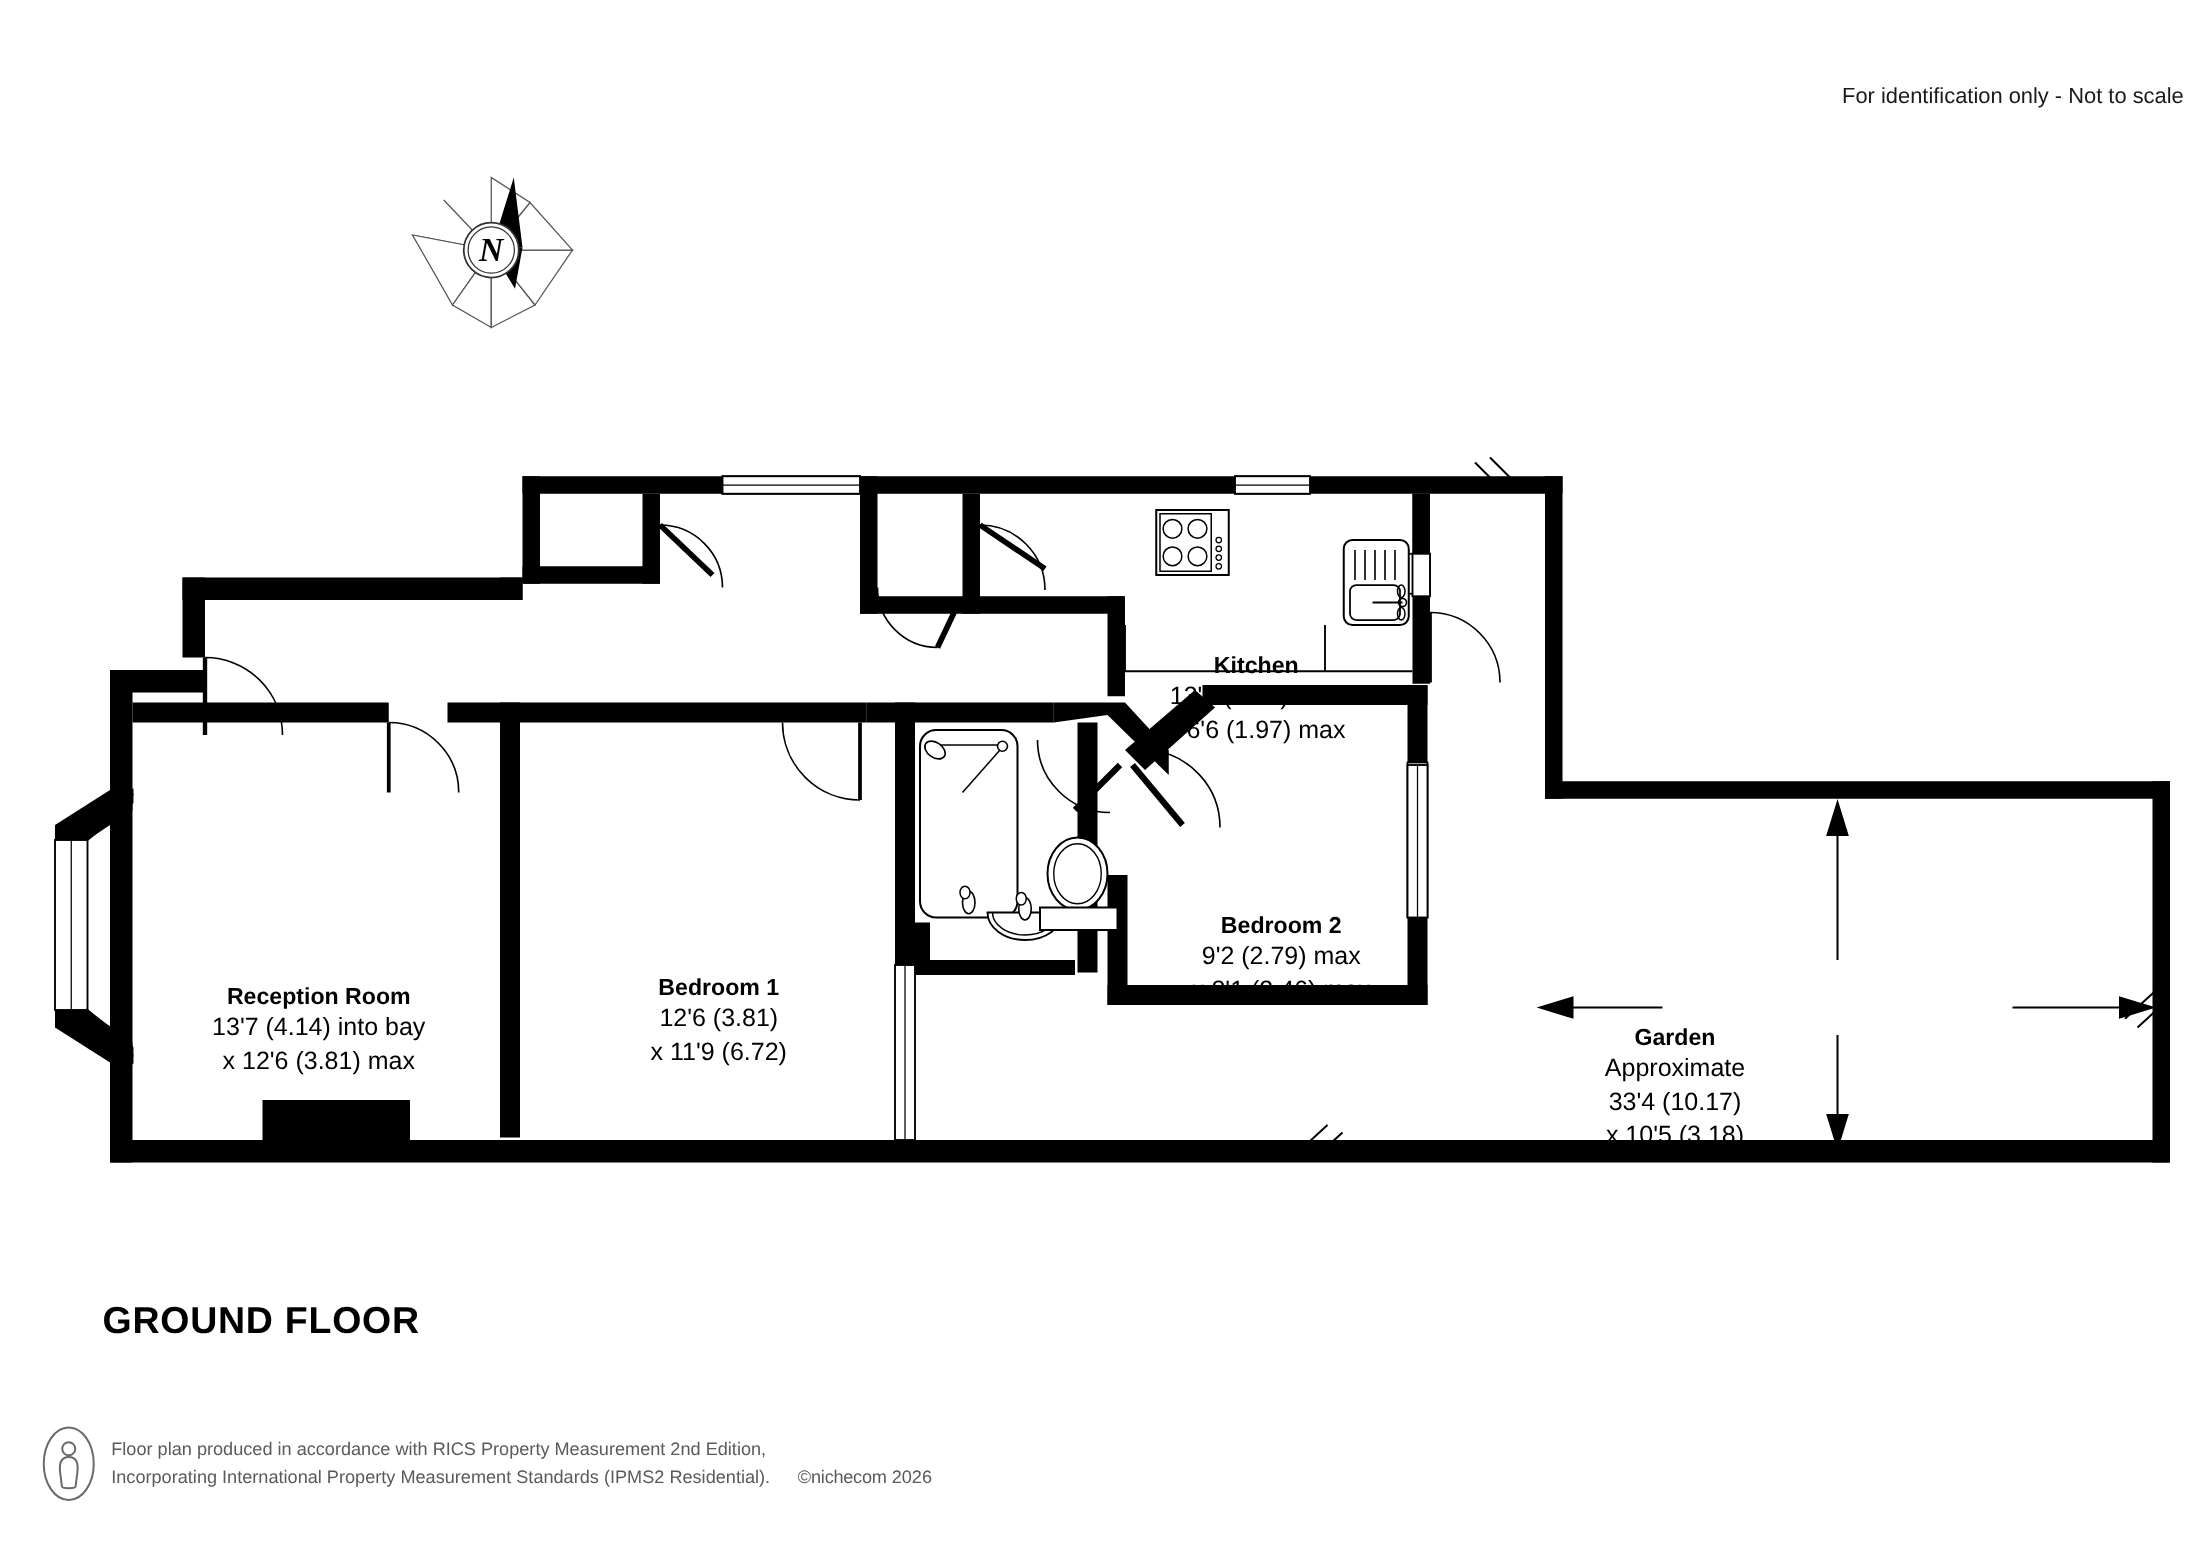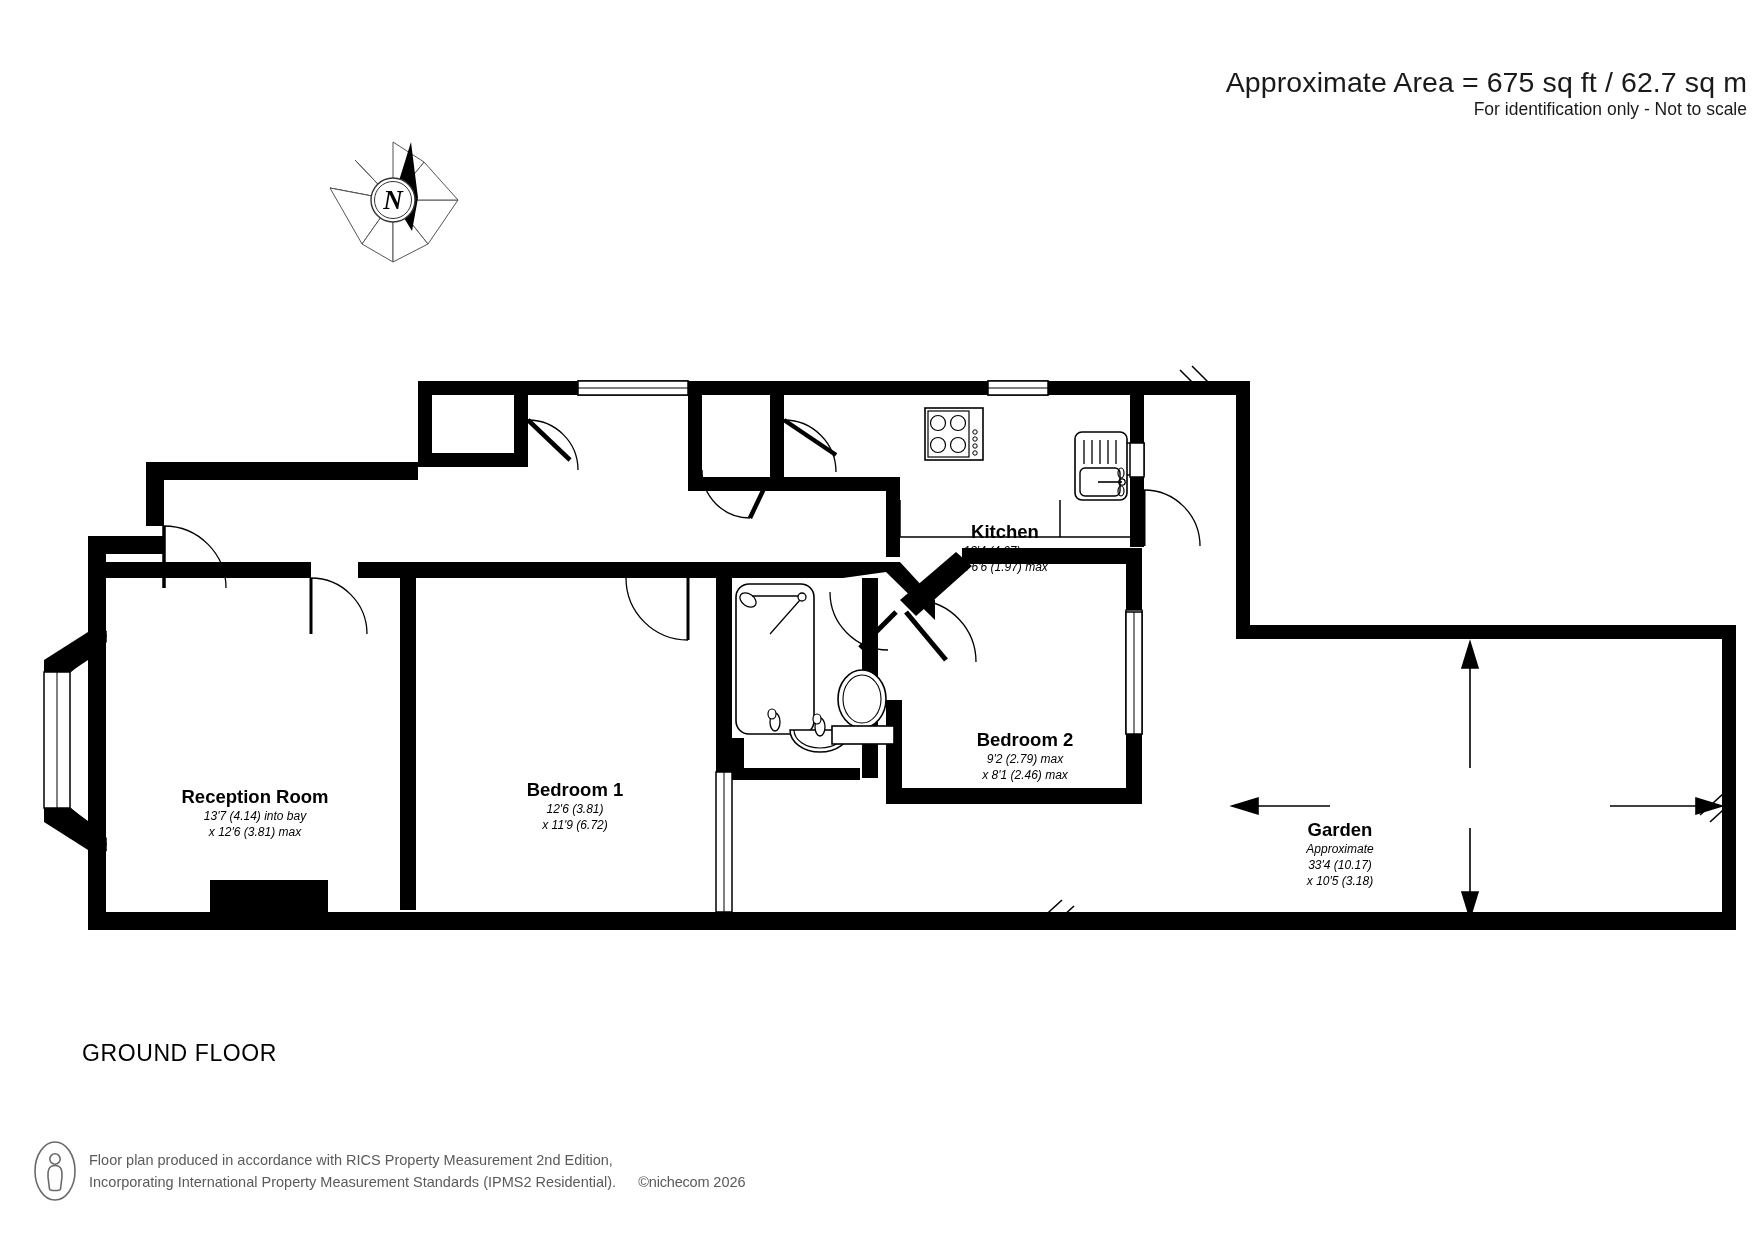--- a/index.html
+++ b/index.html
@@ -41,39 +41,38 @@
     font-size: 17.5px;
     color: #1a1a1a;
     white-space: nowrap;
   }
 
   
   .floor-label {
     position: absolute;
     left: 82px;
     top: 1040px;
-    font-size: 23px;
-    font-weight: normal;
+    font-size: 30px;
+    font-weight: bold;
     letter-spacing: 0.6px;
   }
 
   
   .room-label {
     position: absolute;
     text-align: center;
     line-height: 1.32;
     white-space: nowrap;
   }
   .room-label .rl-name {
     font-size: 18.5px;
     font-weight: bold;
   }
   .room-label .rl-dim {
-    font-size: 12px;
-    font-style: italic;
+    font-size: 20px;
   }
 
   
   svg.plan {
     position: absolute;
     left: 0;
     top: 0;
     width: 1755px;
     height: 1241px;
     overflow: visible;
@@ -105,21 +104,20 @@
   .nichecom-mark {
     letter-spacing: -0.2px;
   }
 </style>
 </head>
 <body>
 
 <div id="page">
 
   <div class="header">
-    <div class="area-line">Approximate Area = 675 sq ft / 62.7 sq m</div>
     <div class="sub-line">For identification only - Not to scale</div>
   </div>
 
   <svg class="plan" viewBox="0 0 1755 1241">
 
     <g>
 
       <g fill="#ffffff" stroke="#555555" stroke-width="1">
         <polygon points="393,200 330,188 393,200 355,160"></polygon>
         <polygon points="393,200 330,188 362,244 393,200"></polygon>

